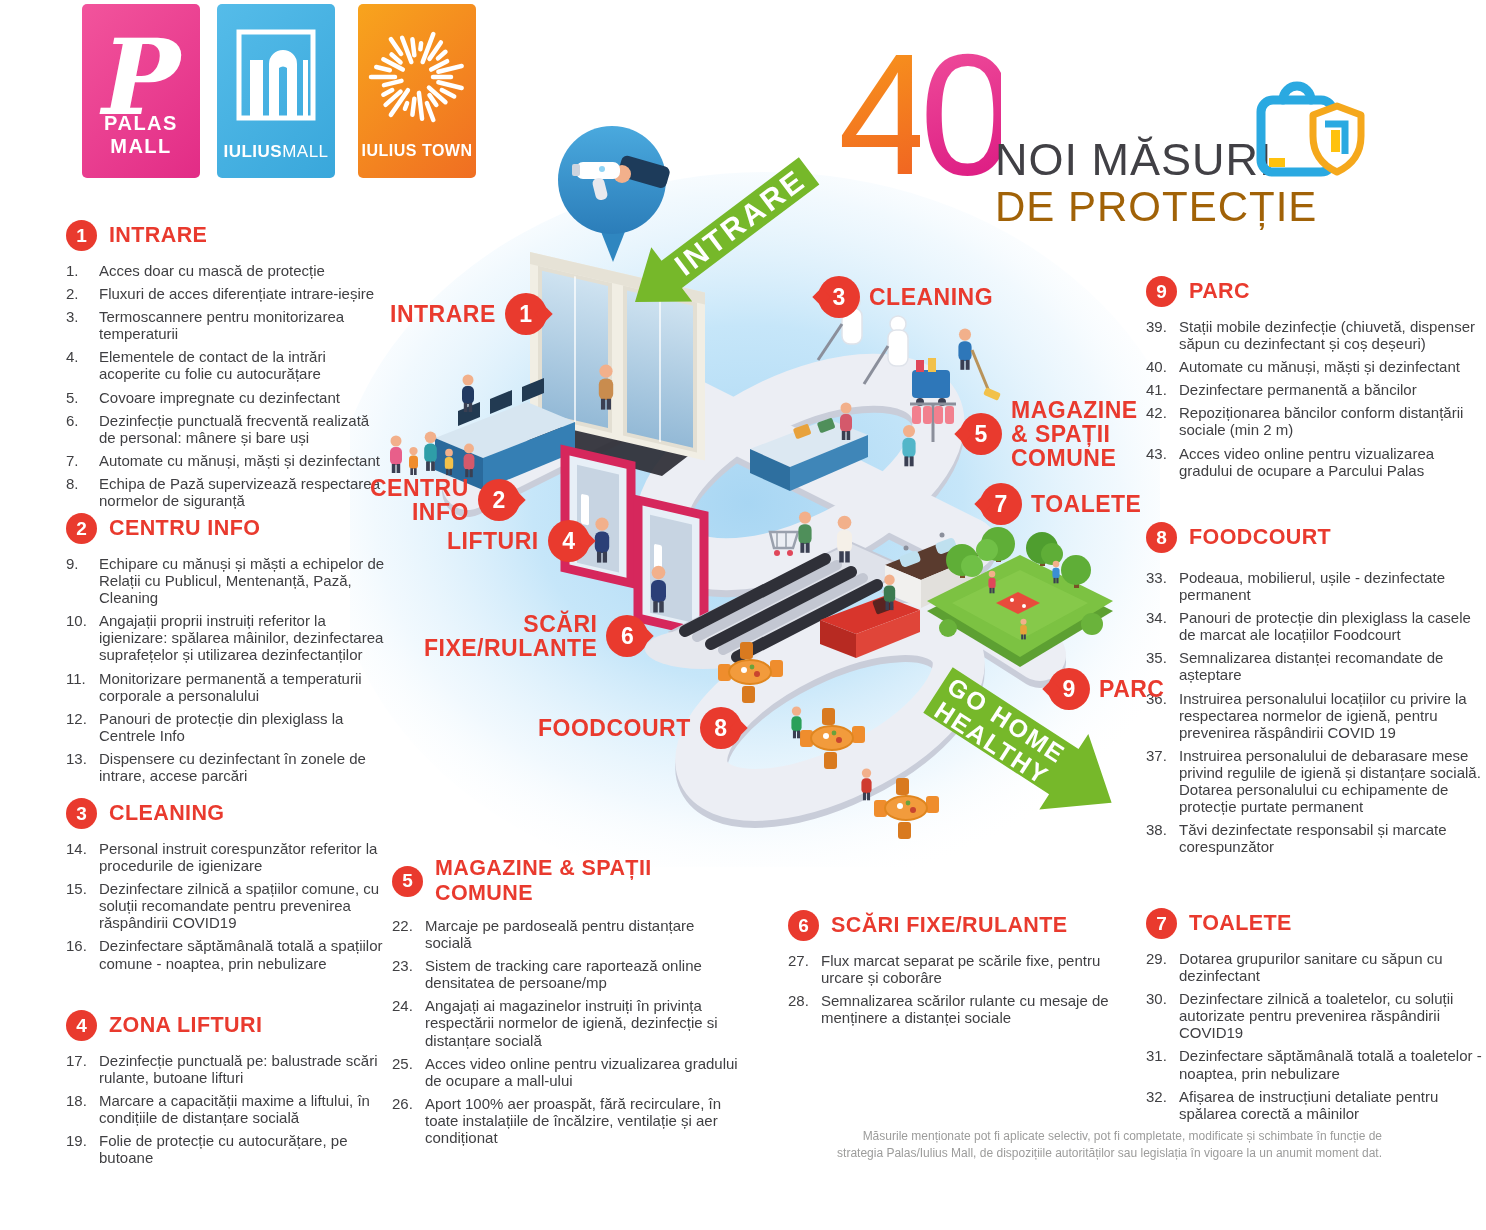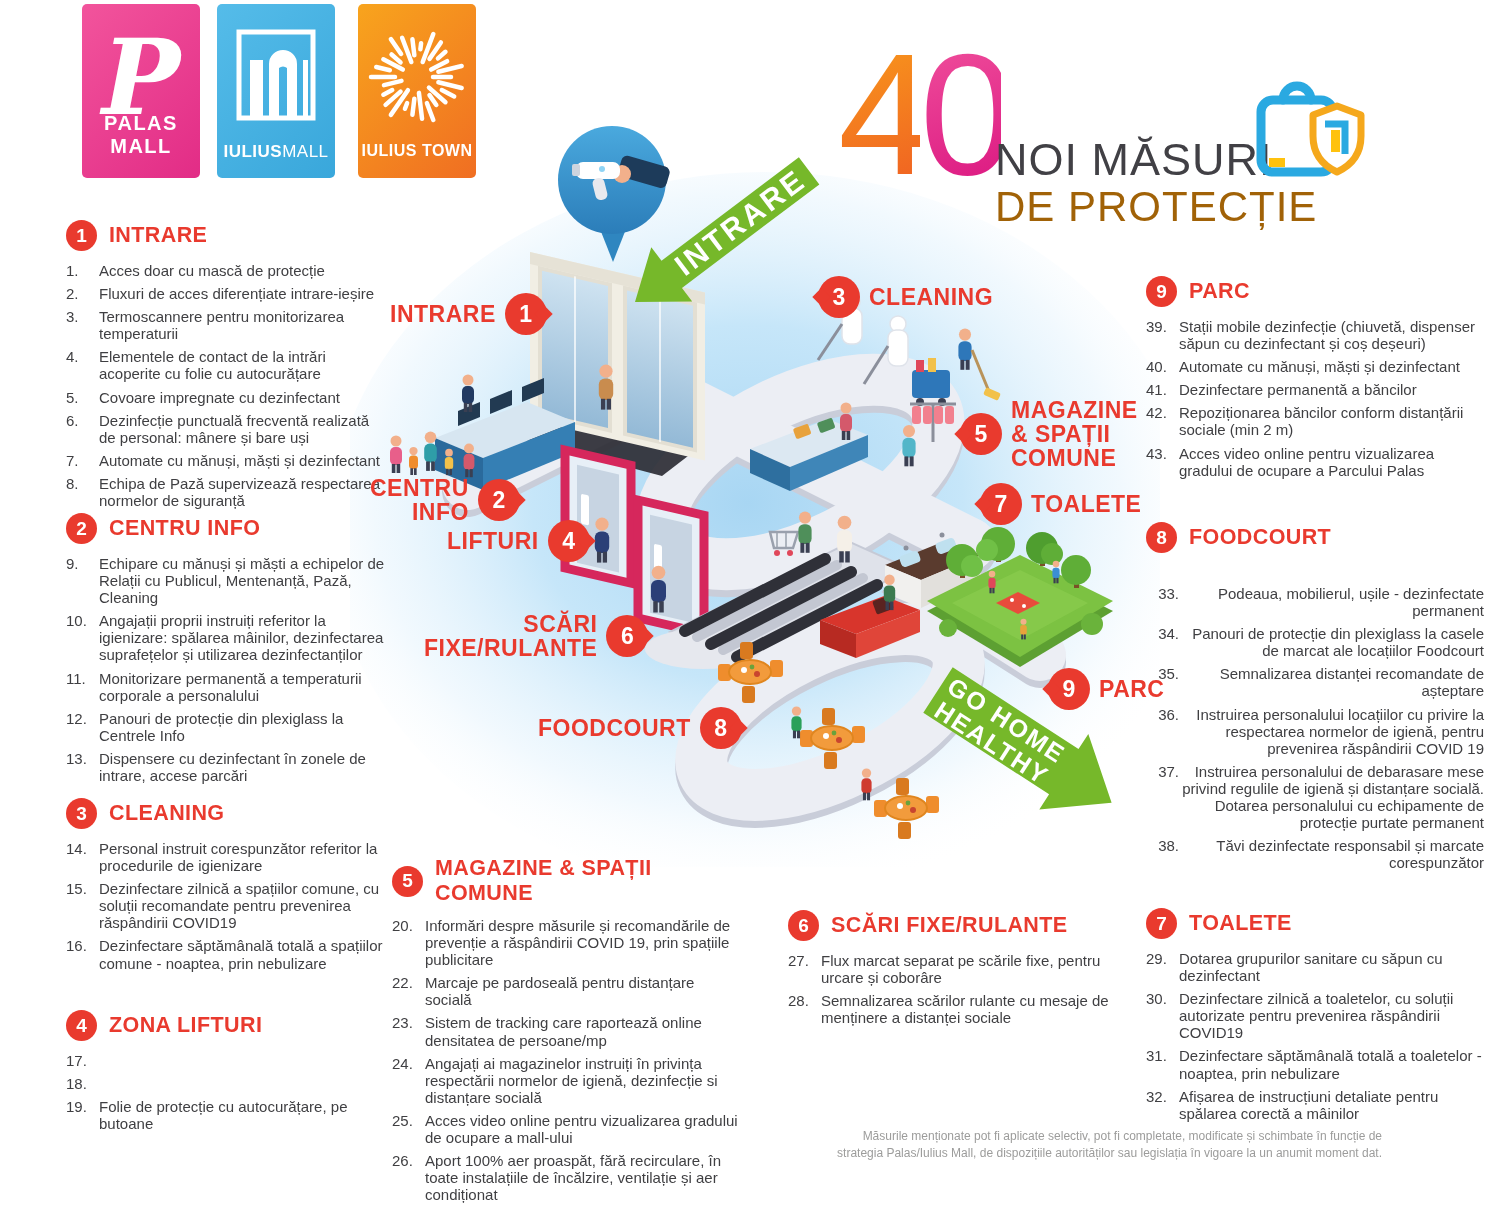--- a/index.html
+++ b/index.html
@@ -40,21 +40,21 @@
   .item{display:grid;grid-template-columns:33px 1fr;margin-bottom:6px;
         font-size:15px;line-height:1.14;color:var(--dark);}
   .s1{left:66px;top:220px;}
   .s2{left:66px;top:513px;}
   .s3{left:66px;top:798px;}
   .s4{left:66px;top:1010px;}
   .s5{left:392px;top:856px;width:350px;}
   .s6{left:788px;top:910px;width:340px;}
   .s9{left:1146px;top:276px;width:338px;}
   .s8{left:1146px;top:522px;width:338px;}
-  .s8 .sec-items{margin-top:32px;text-align:right;}
+  .s8 .sec-items{margin-top:16px;}
   .s7{left:1146px;top:908px;width:338px;}
 
   
   .disclaimer{position:absolute;left:826px;top:1128px;width:556px;text-align:right;
               color:var(--gray);font-size:12px;line-height:1.45;}
 
   
   .illo{position:absolute;left:350px;top:112px;width:810px;height:755px;}
   .illo > svg{position:absolute;left:0;top:0;}
   .callout{position:absolute;display:flex;align-items:center;gap:9px;z-index:6;}
@@ -549,42 +549,40 @@
   </div>
 
   <div class="section s4">
     <div class="sec-head">
       <span class="sec-badge">4</span>
       <span class="sec-title">ZONA LIFTURI</span>
     </div>
     <div class="sec-items">
         <div class="item">
           <span class="inum">17.</span>
+          <span class="itxt">Dezinfecție punctuală pe: balustrade scări rulante, butoane lifturi</span>
         </div>
         <div class="item">
           <span class="inum">18.</span>
+          <span class="itxt">Marcare a capacității maxime a liftului, în condițiile de distanțare socială</span>
         </div>
         <div class="item">
           <span class="inum">19.</span>
           <span class="itxt">Folie de protecție cu autocurățare, pe butoane</span>
         </div>
       </div>
   </div>
 
   <div class="section s5">
     <div class="sec-head">
       <span class="sec-badge">5</span>
       <span class="sec-title">MAGAZINE &amp; SPAȚII COMUNE</span>
     </div>
     <div class="sec-items">
         <div class="item">
-          <span class="inum">20.</span>
-          <span class="itxt">Informări despre măsurile și recomandările de prevenție a răspândirii COVID 19, prin spațiile publicitare</span>
-        </div>
-        <div class="item">
           <span class="inum">22.</span>
           <span class="itxt">Marcaje pe pardoseală pentru distanțare socială</span>
         </div>
         <div class="item">
           <span class="inum">23.</span>
           <span class="itxt">Sistem de tracking care raportează online densitatea de persoane/mp</span>
         </div>
         <div class="item">
           <span class="inum">24.</span>
           <span class="itxt">Angajați ai magazinelor instruiți în privința respectării normelor de igienă, dezinfecție si distanțare socială</span>

